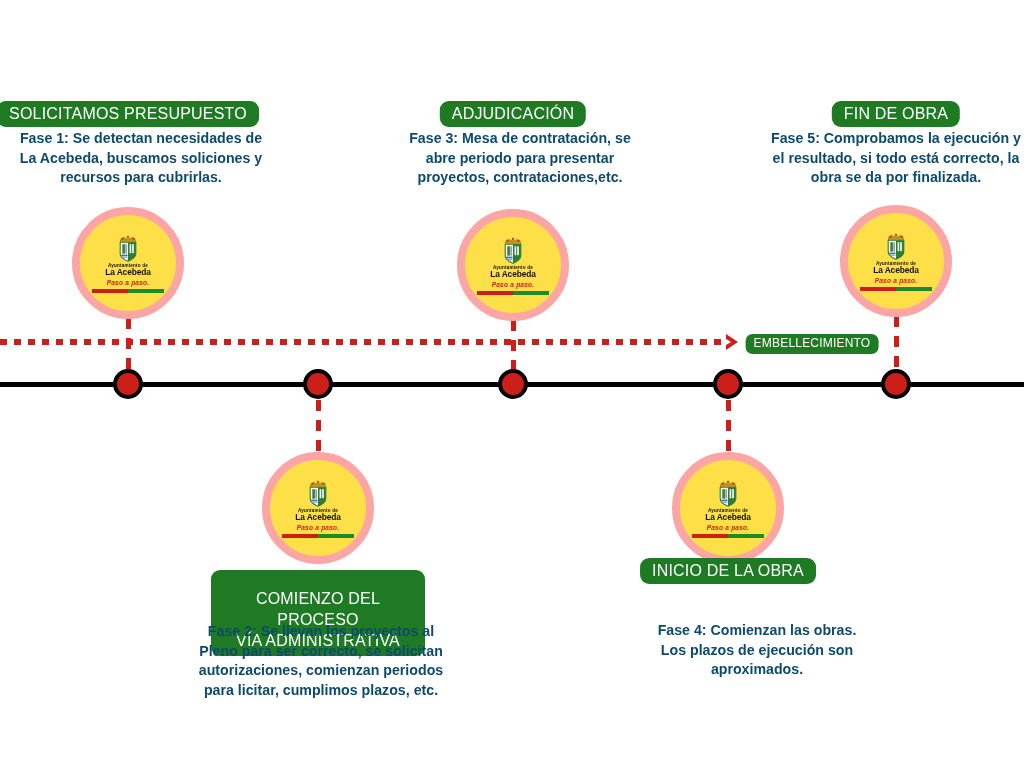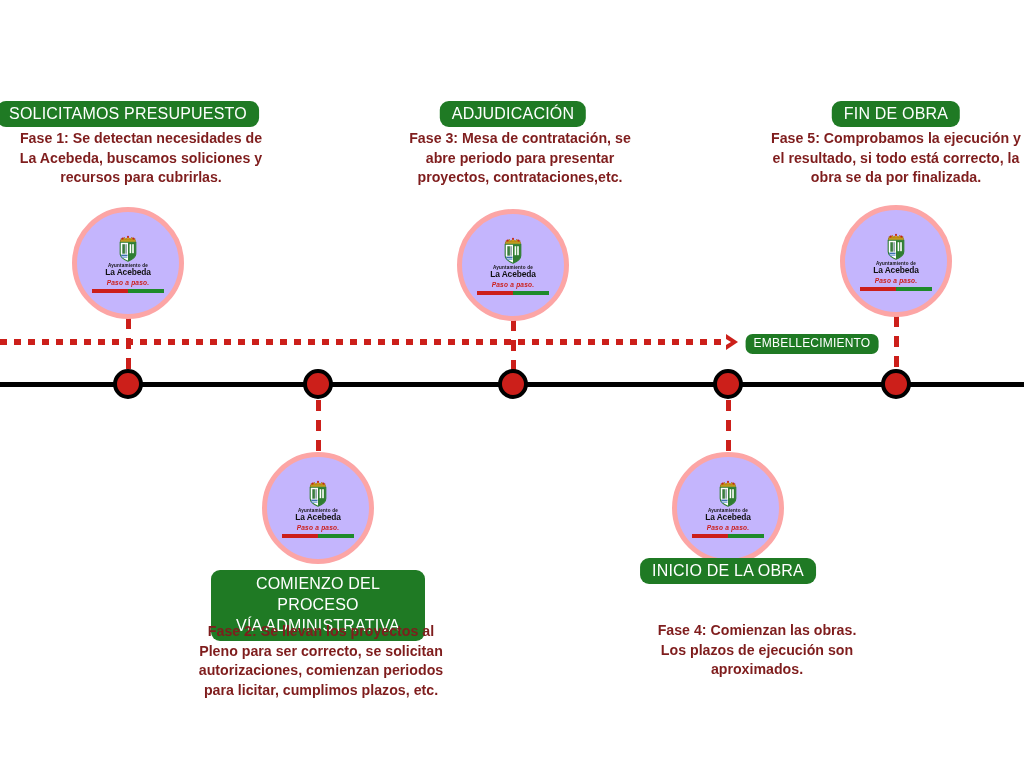--- a/index.html
+++ b/index.html
@@ -64,22 +64,22 @@
     background-size:5px 20px;
     background-repeat:repeat-y;
     z-index:1;
   }
 
   
   .logo-circle{
     position:absolute;
     width:112px;height:112px;
     border-radius:50%;
-    border:5px solid #fca5a5;
-    background:#c4b5fd;
+    border:8px solid #fca5a5;
+    background:#fde047;
     box-sizing:border-box;
     margin-left:-56px;
     z-index:5;
     display:flex;
     align-items:center;
     justify-content:center;
   }
   .logo-inner{
     width:76px;
     display:flex;
@@ -131,34 +131,34 @@
     font-size:16px;
     line-height:17px;
     letter-spacing:.2px;
     white-space:nowrap;
     text-align:center;
     z-index:6;
     transform:translateX(-50%);
   }
   .pill.two-line{
     white-space:normal;
-    padding:3px 14px 5px 14px;
+    padding:18px 14px 5px 14px;
     line-height:21px;
   }
   .pill.small{
     font-size:12px;
     line-height:13px;
     padding:3px 8px 4px 8px;
     border-radius:7px;
   }
 
   
   .phase-text{
     position:absolute;
-    color:#7f1d1d;
+    color:#0c4a6e;
     font-size:14.2px;
     font-weight:bold;
     line-height:19.5px;
     text-align:center;
     transform:translateX(-50%);
     z-index:6;
   }
 </style>
 </head>
 <body>

